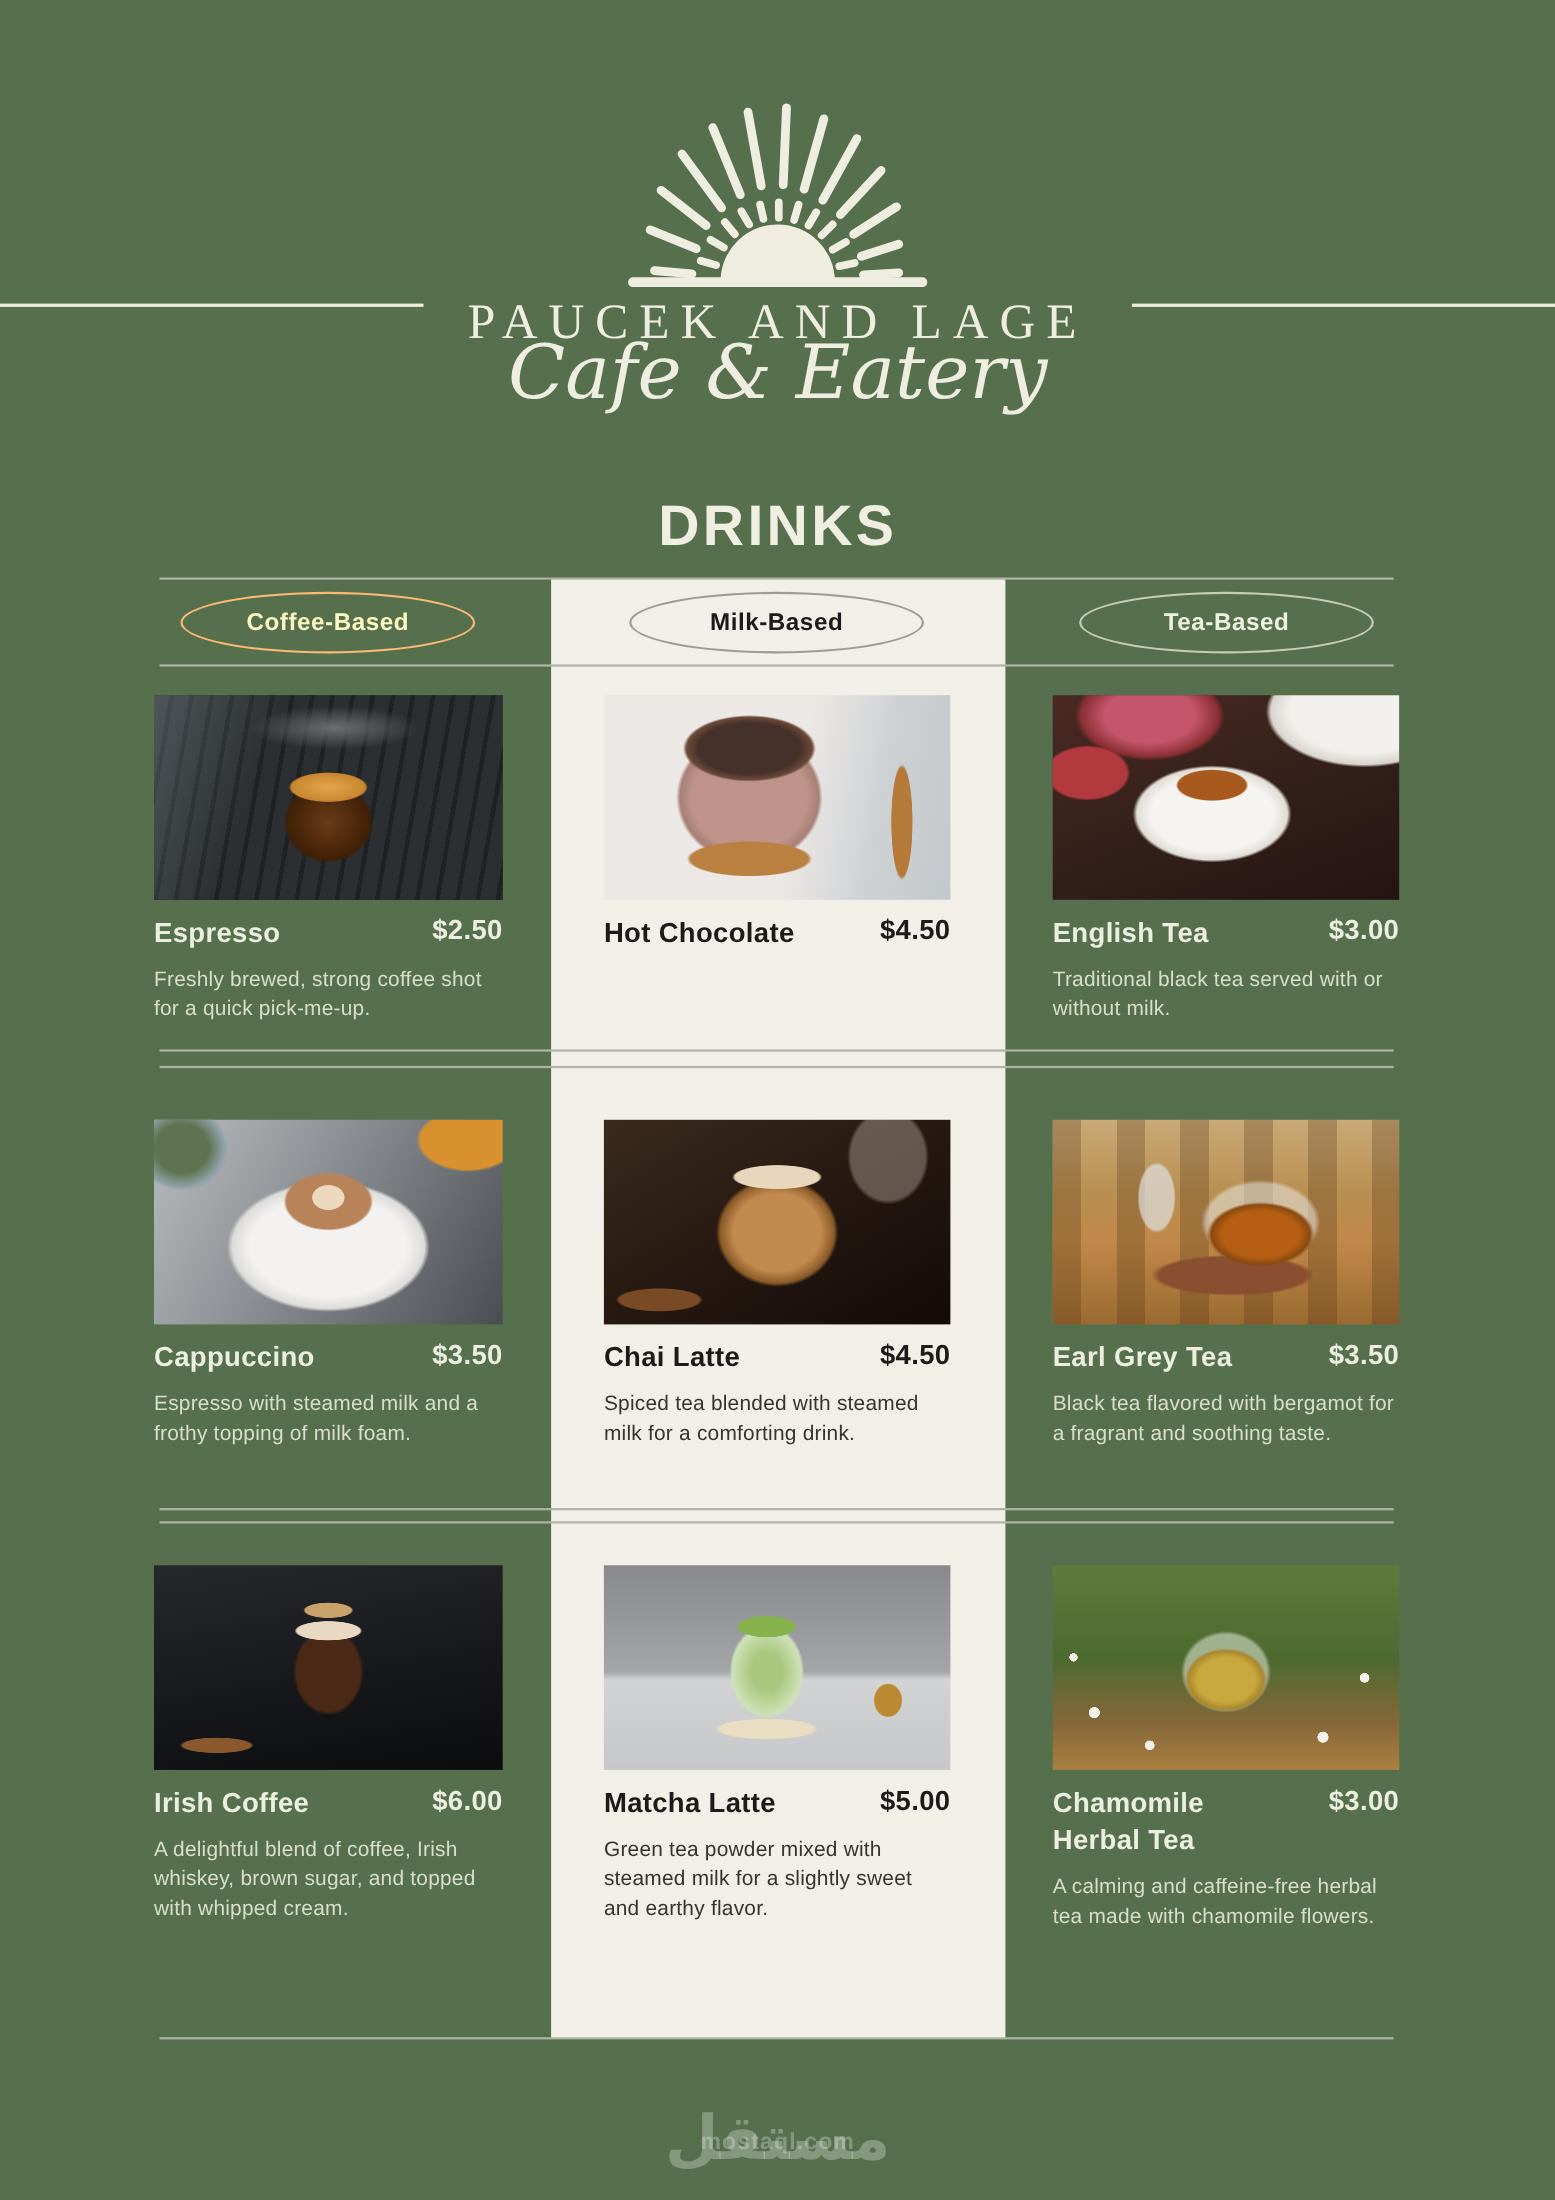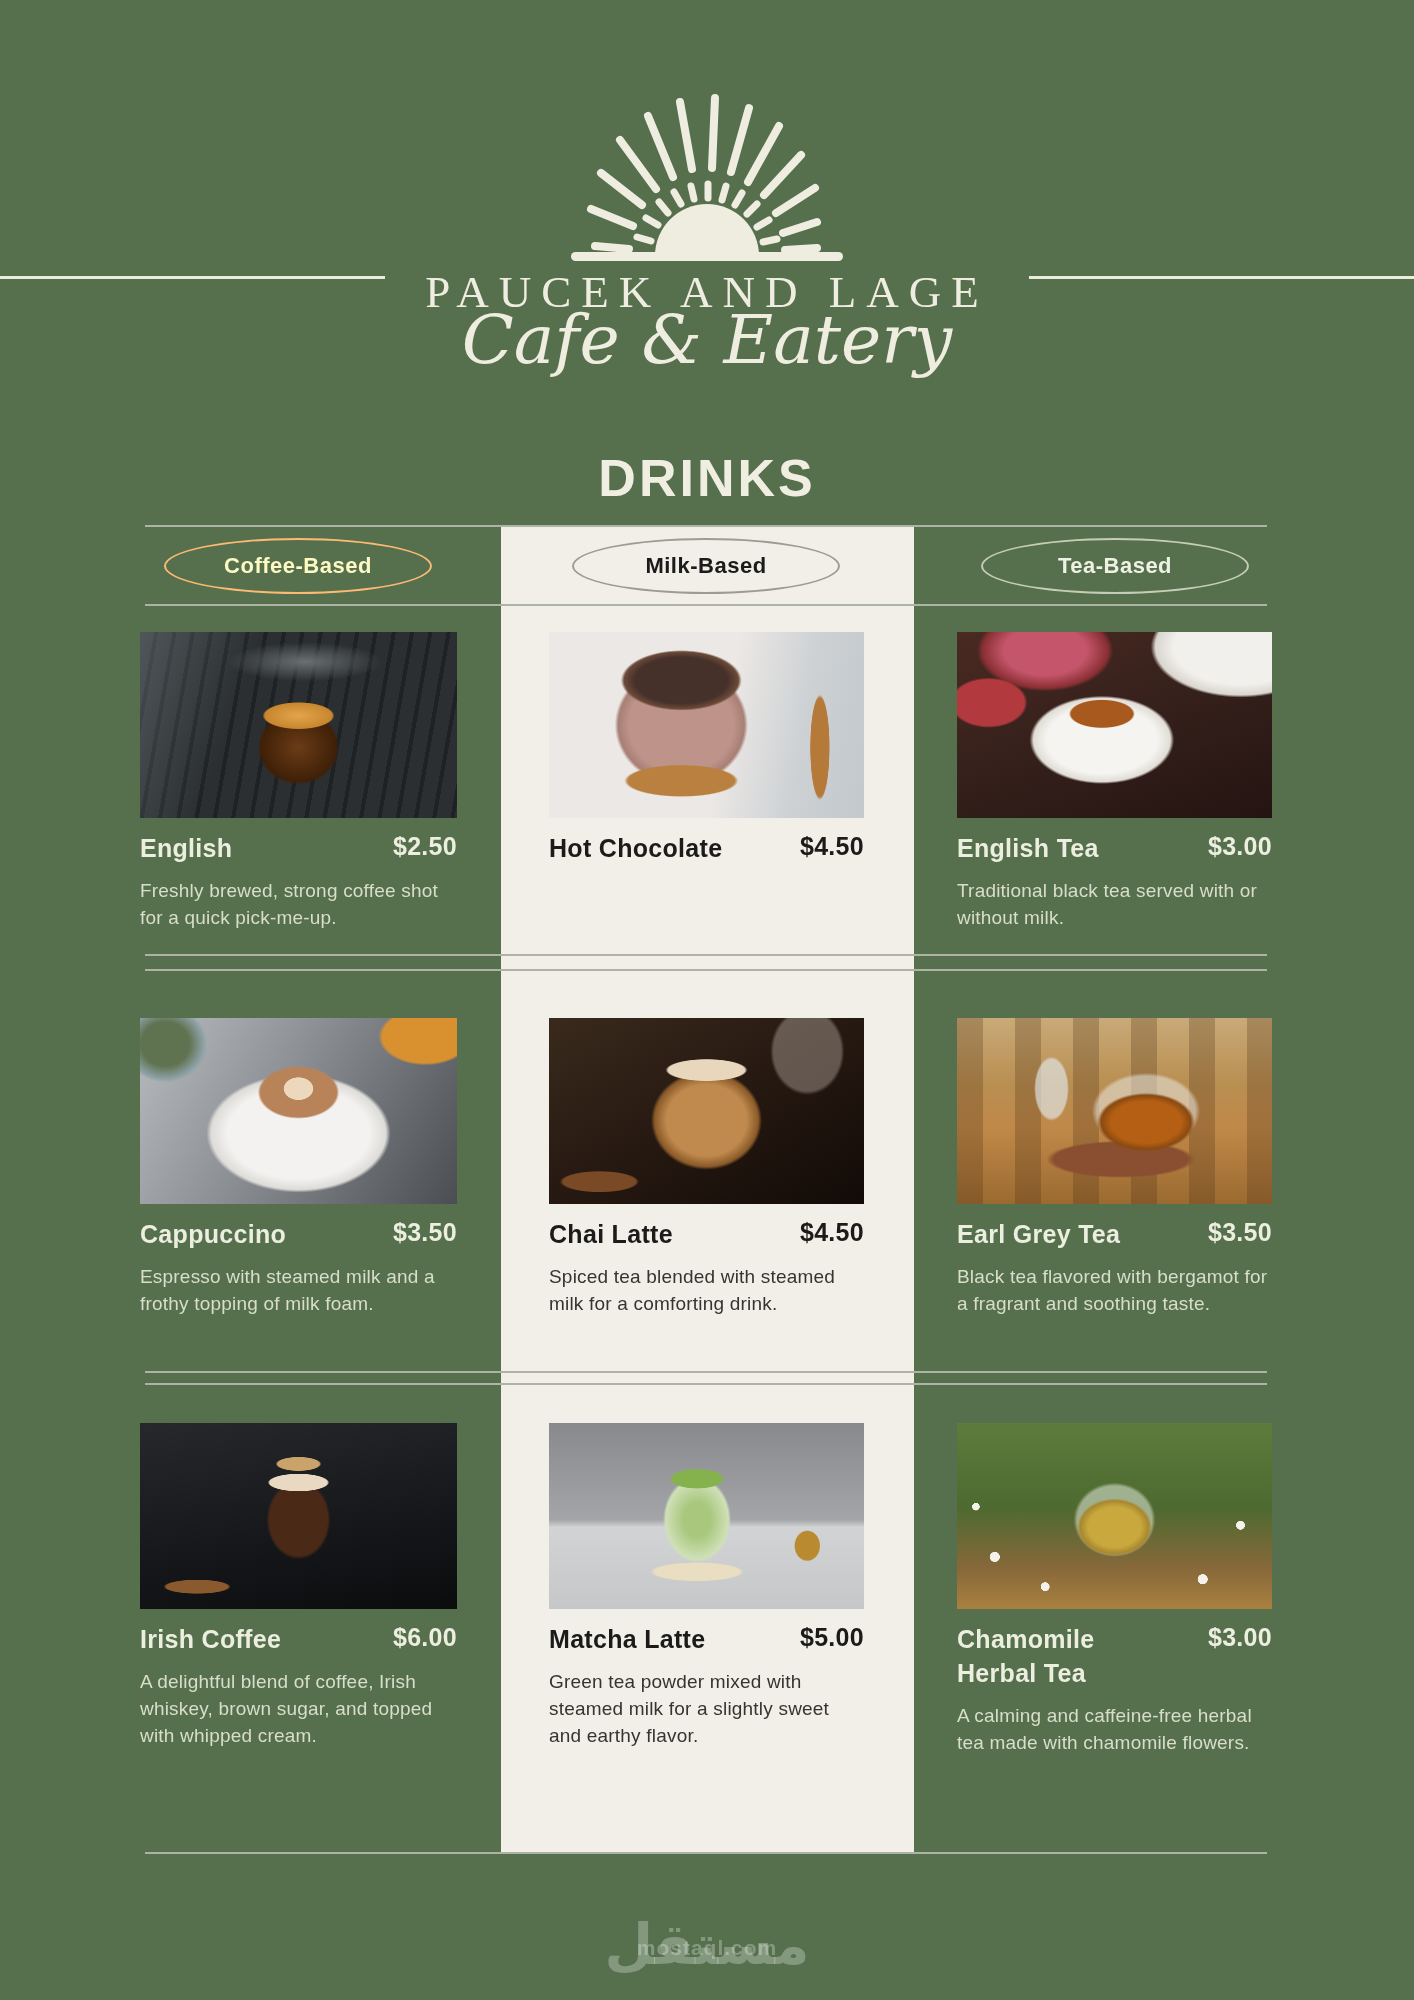--- a/index.html
+++ b/index.html
@@ -198,21 +198,21 @@
   <div class="pill p3">
     <span>Tea-Based</span>
   </div>
   <div class="pill p2">
     <span>Milk-Based</span>
   </div>
 
   <article class="card on-green c1 r1">
     <div class="photo img-espresso"></div>
     <div class="title-row">
-      <span class="name">English</span>
+      <span class="name">Espresso</span>
       <span class="price">$2.50</span>
     </div>
     <p class="desc">Freshly brewed, strong coffee shot for a quick pick-me-up.</p>
   </article>
 
   <article class="card on-cream c2 r1">
     <div class="photo img-hot-chocolate"></div>
     <div class="title-row">
       <span class="name">Hot Chocolate</span>
       <span class="price">$4.50</span>

